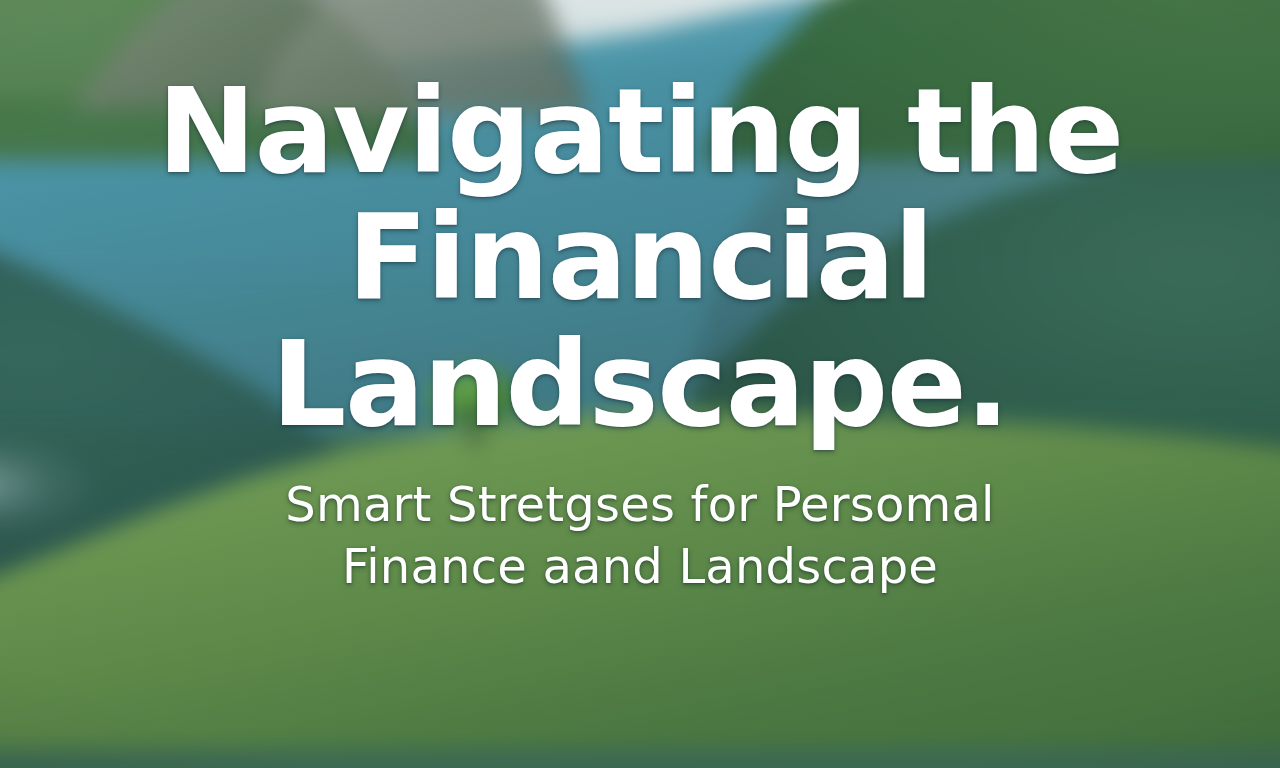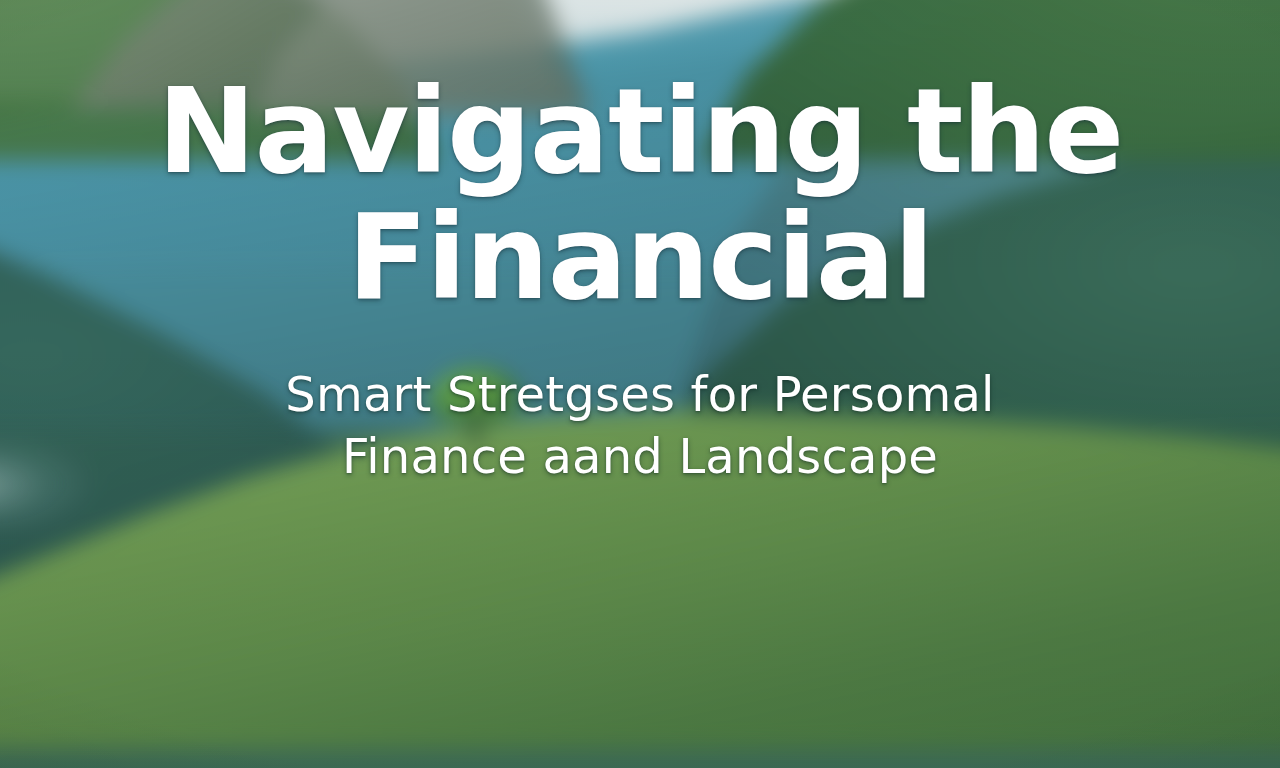--- a/index.html
+++ b/index.html
@@ -250,21 +250,21 @@
     line-height: 1.07;
     letter-spacing: -1.5px;
     text-shadow:
       0 2px 5px rgba(18,44,52,.42),
       0 1px 2px rgba(18,44,52,.30);
     max-width: 1120px;
   }
   .headline .line { display: block; white-space: nowrap; }
 
   .subhead {
-    margin: 42px 0 0 0;
+    margin: 26px 0 0 0;
     text-align: center;
     color: #ffffff;
     font-family: "DejaVu Sans", sans-serif;
     font-weight: normal;
     font-size: 48px;
     line-height: 1.30;
     letter-spacing: .2px;
     text-shadow:
       0 2px 5px rgba(16,40,34,.45),
       0 1px 2px rgba(16,40,34,.32);
@@ -302,20 +302,21 @@
     </div>
     <div class="scrim"></div>
     <div class="vignette"></div>
   </div>
 
   <div class="text-layer">
 
     <h1 class="headline">
       <span class="line">Navigating the</span>
       <span class="line">Financial</span>
+      <span class="line">Landscape.</span>
     </h1>
 
     <p class="subhead">
       <span class="line">Smart Stretgses for Persomal</span>
       <span class="line">Finance aand Landscape</span>
     </p>
 
   </div>
 </div>
 

